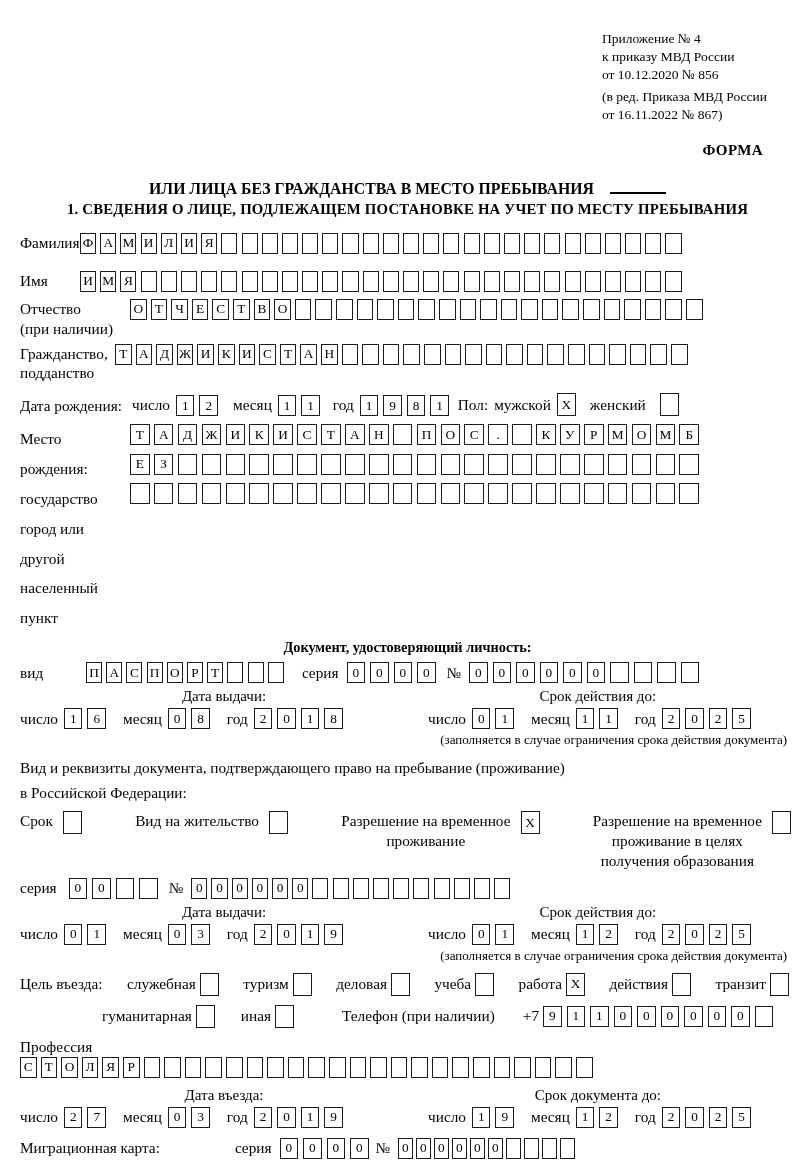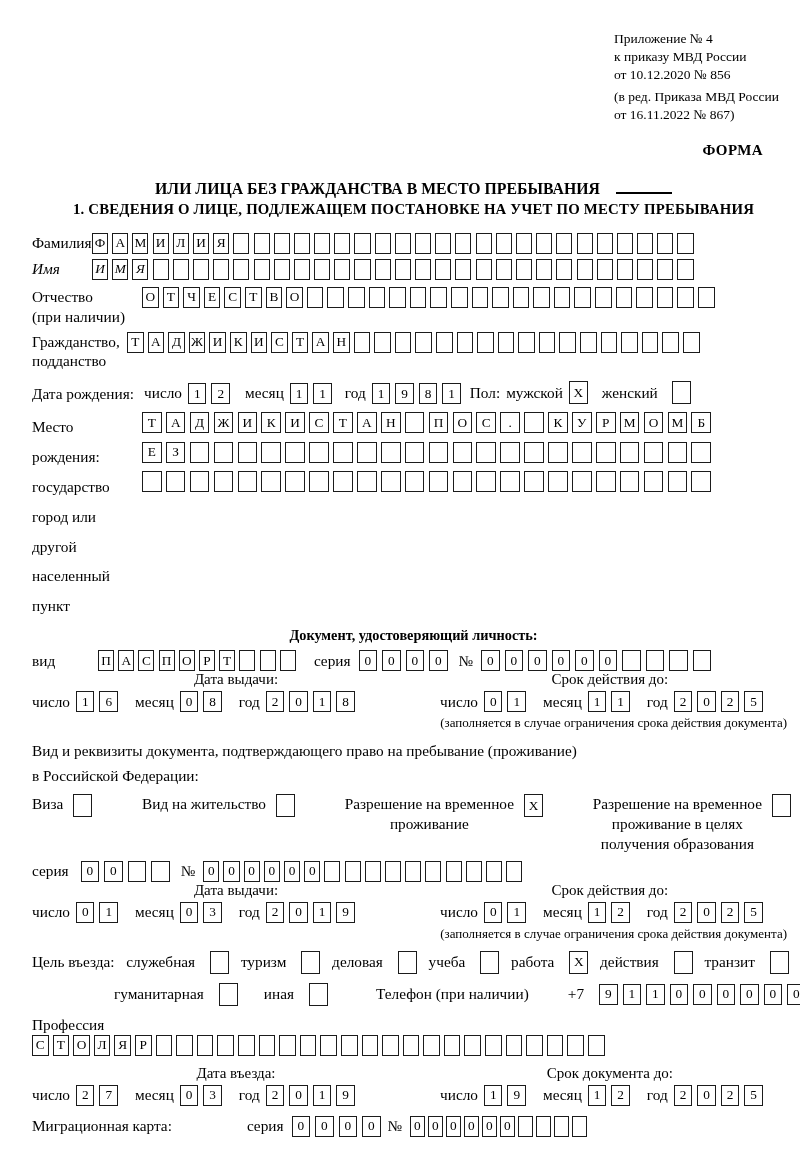--- a/index.html
+++ b/index.html
@@ -1,17 +1,17 @@
 <!DOCTYPE html>
 <html><head>
 <meta charset="utf-8">
 <style>
   html,body{margin:0;padding:0;background:#fff;}
   body{width:800px;height:1163px;font-family:"Liberation Serif","DejaVu Serif",serif;color:#000;}
-  .page{position:relative;box-sizing:border-box;width:800px;height:1163px;padding:30px 5px 0 32px;overflow:hidden;}
+  .page{position:relative;box-sizing:border-box;width:800px;height:1163px;padding:30px 5px 0 20px;overflow:hidden;}
 
   .annex{margin-left:582px;font-size:13.5px;line-height:1.32;}
   .annex-ed{margin-left:582px;font-size:13.5px;line-height:1.32;margin-top:5px;}
   .forma{font-weight:bold;font-size:15px;text-align:right;padding-right:32px;margin-top:18px;letter-spacing:.4px;}
 
   .title{text-align:center;font-weight:bold;font-size:15.8px;line-height:1.5;margin-top:18px;}
   .blank-line{display:inline-block;width:56px;border-bottom:2px solid #000;margin-left:16px;vertical-align:baseline;}
 
   .sec-heading{font-weight:bold;font-size:14.8px;text-align:center;letter-spacing:.2px;}
 
@@ -30,35 +30,35 @@
   .cb  .cell{width:19px;height:23px;margin-right:0;}
 
   .stack>.cells{display:flex;margin-top:8.5px;}
   .stack>.cells:first-child{margin-top:0;}
 
   .doc-heading{font-weight:bold;font-size:14.3px;text-align:center;margin-top:6px;}
 
   .inline-lbl{font-size:15.3px;margin:0 8px 0 14px;align-self:center;}
   .dl{font-size:15.3px;margin-right:6px;align-self:center;}
 
-  .dates{display:flex;}
+  .dates{display:flex;margin-top:5px;}
   .dategroup{flex:none;}
   .dg-left{width:408px;}
   .dateheading{font-size:15px;text-align:center;margin-bottom:3px;}
   .dateline{display:flex;align-items:center;}
   .dateline .cells{margin-right:12px;}
   .small-note{font-size:13px;text-align:right;padding-right:8px;margin-top:3px;}
 
   .intro{font-size:15.3px;margin-top:10px;line-height:1.25;}
   .opts{display:flex;justify-content:space-between;align-items:flex-start;margin-top:9px;padding-right:4px;}
   .opt{display:flex;align-items:flex-start;gap:10px;}
   .opt .lbl{text-align:center;}
 
   .pairs{display:flex;align-items:center;justify-content:space-between;margin-top:9px;padding-right:6px;}
-  .pair{display:flex;align-items:flex-end;gap:15px;}
+  .pair{display:flex;align-items:flex-end;gap:4px;}
   .pair .lbl{align-self:center;}
 </style>
 </head>
 <body>
 
 <div class="page">
 
   <div class="annex ml">Приложение № 4
 к приказу МВД России
 от 10.12.2020 № 856</div>
@@ -102,21 +102,21 @@
         <span class="cell"></span>
         <span class="cell"></span>
         <span class="cell"></span>
         <span class="cell"></span>
         <span class="cell"></span>
         <span class="cell"></span>
         <span class="cell"></span>
       </span>
   </div>
 
-  <div class="row" style="margin-top:5px;font-style:italic;">
+  <div class="row" style="margin-top:17px;">
     <span class="lbl w60">Имя</span>
     <span class="cells">
         <span class="cell">И</span>
         <span class="cell">М</span>
         <span class="cell">Я</span>
         <span class="cell"></span>
         <span class="cell"></span>
         <span class="cell"></span>
         <span class="cell"></span>
         <span class="cell"></span>
@@ -416,21 +416,21 @@
       </div>
     </div>
   </div>
   <div class="small-note">(заполняется в случае ограничения срока действия документа)</div>
 
   <div class="intro">Вид и реквизиты документа, подтверждающего право на пребывание (проживание)</div>
   <div class="intro" style="margin-top:6px;">в Российской Федерации:</div>
 
   <div class="opts">
     <div class="opt">
-      <span class="lbl">Виза</span>
+      <span class="lbl">Срок</span>
       <span class="cells cb">
           <span class="cell"></span>
         </span>
     </div>
     <div class="opt">
       <span class="lbl">Вид на жительство</span>
       <span class="cells cb">
           <span class="cell"></span>
         </span>
     </div>

